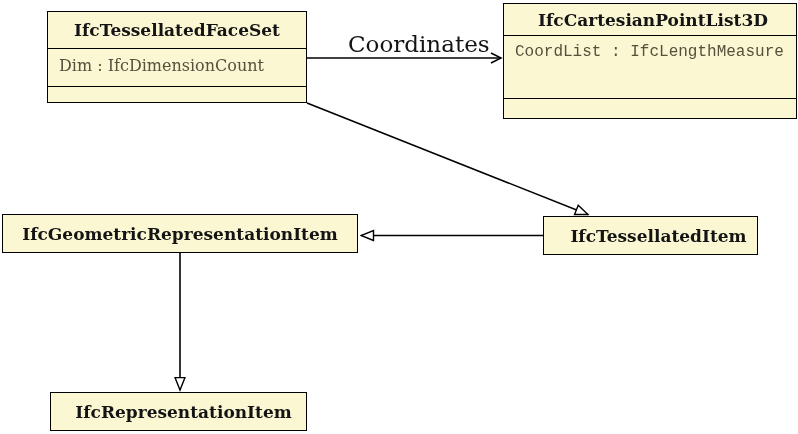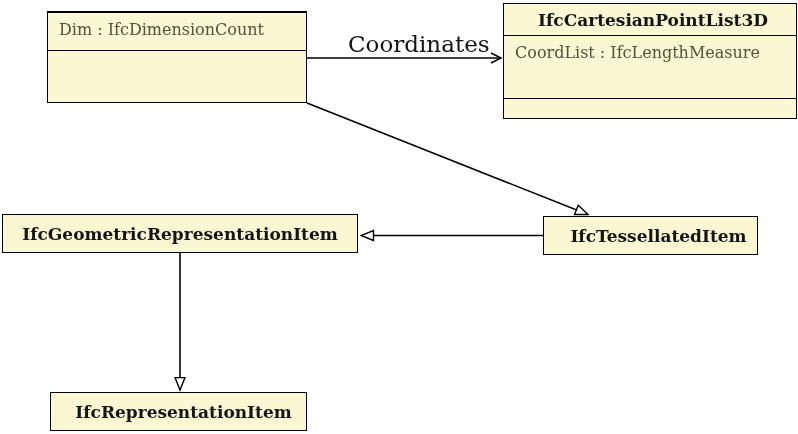--- a/index.html
+++ b/index.html
@@ -64,29 +64,30 @@
   </defs>
   <line x1="307" y1="58" x2="501" y2="58" stroke="#000" stroke-width="1.6" marker-end="url(#openArrow)"></line>
   <line x1="307" y1="103" x2="588" y2="214.5" stroke="#000" stroke-width="1.6" marker-end="url(#hollowTriangle)"></line>
   <line x1="543" y1="235.5" x2="361" y2="235.5" stroke="#000" stroke-width="1.6" marker-end="url(#hollowTriangle)"></line>
   <line x1="180" y1="253" x2="180" y2="390" stroke="#000" stroke-width="1.6" marker-end="url(#hollowTriangle)"></line>
 </svg>
 
 <div class="edge-label" style="left:348px;top:31px;width:120px;">Coordinates</div>
 
 <div class="uml-class" style="left:47px;top:11px;width:260px;height:92px;">
+  <div class="uml-title" style="height:36px;">IfcTessellatedFaceSet</div>
   <div class="uml-attrs" style="height:38px;">
     <div>Dim : IfcDimensionCount</div>
   </div>
   <div class="uml-empty" style="height:16px;"></div>
 </div>
 
 <div class="uml-class" style="left:503px;top:3px;width:294px;height:116px;">
   <div class="uml-title" style="height:31px;padding-left:6px;">IfcCartesianPointList3D</div>
-  <div class="uml-attrs" style="height:63px;">
+  <div class="uml-attrs" style="height:63px;font-family:Liberation Mono, monospace;">
     <div>CoordList : IfcLengthMeasure</div>
   </div>
   <div class="uml-empty" style="height:20px;"></div>
 </div>
 
 <div class="uml-class" style="left:2px;top:214px;width:356px;height:39px;">
   <div class="uml-title" style="height:100%;">IfcGeometricRepresentationItem</div>
 </div>
 
 <div class="uml-class" style="left:543px;top:216px;width:215px;height:39px;">

